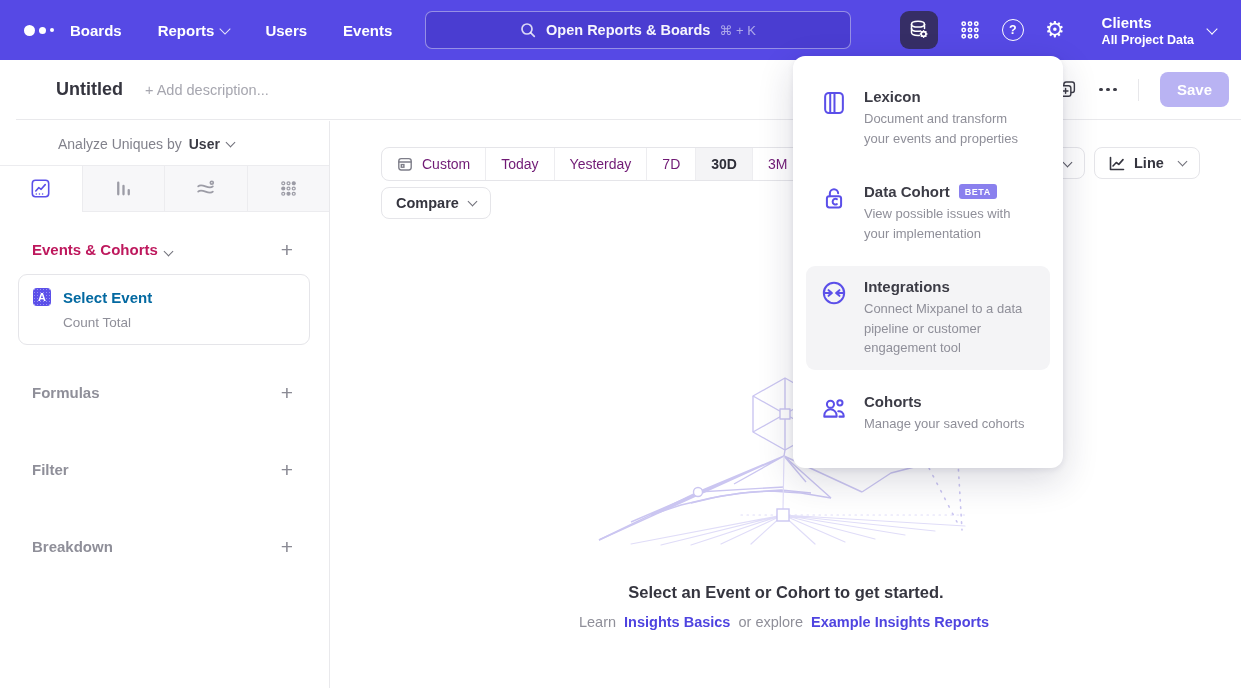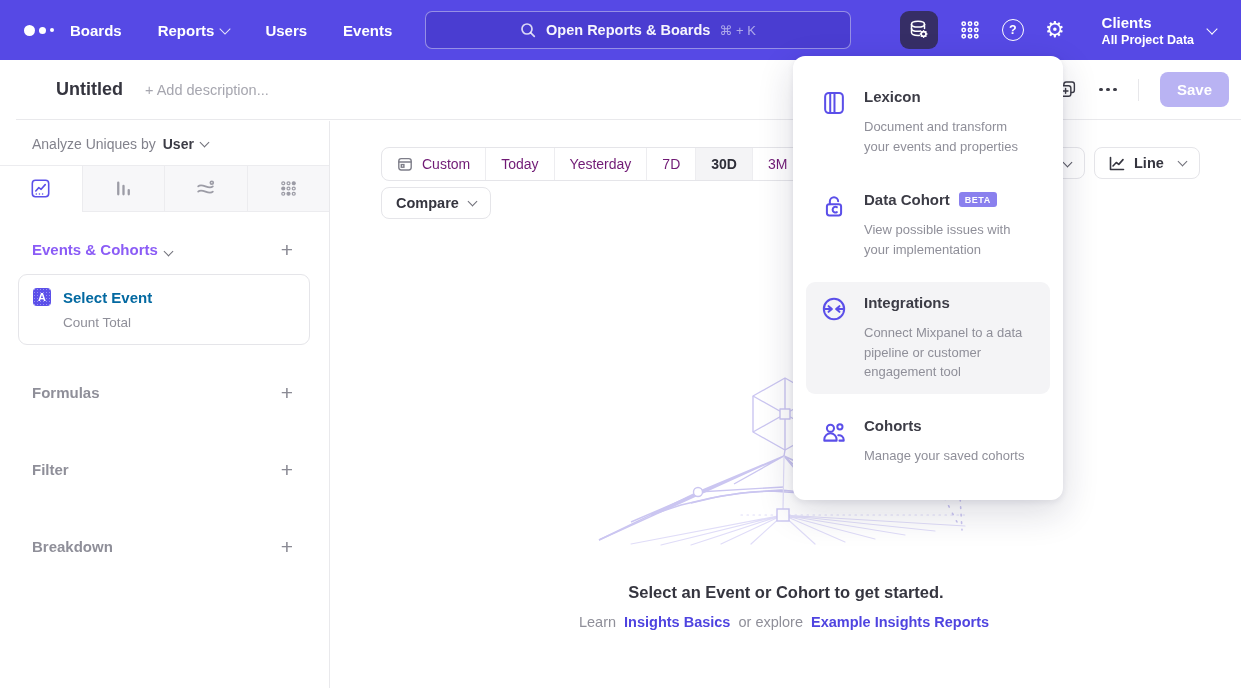--- a/index.html
+++ b/index.html
@@ -40,30 +40,30 @@
   .title-actions{margin-left:auto;display:flex;align-items:center;gap:21px;padding-right:12px;}
   .tool-ic{color:#3C3C46;}
   .dots{display:flex;gap:3.5px;align-items:center;cursor:pointer;padding:4px 0;}
   .dots span{width:3.5px;height:3.5px;border-radius:50%;background:#3C3C46;display:block;}
   .vdiv{width:1px;height:22px;background:#E7E7EA;}
   .save-btn{background:#B9B3F3;color:#fff;font-size:15px;font-weight:600;border:none;
             border-radius:8px;padding:9px 17px;cursor:pointer;}
   
   .sidebar{position:absolute;top:121px;left:0;bottom:0;width:330px;border-right:1px solid #E9E9EC;
            background:#fff;box-sizing:border-box;z-index:5;}
-  .analyze{display:flex;align-items:flex-start;padding:15px 0 0 32px;font-size:14px;color:#82828C;}
+  .analyze{display:flex;align-items:flex-start;padding:15px 0 0 20px;font-size:14px;color:#82828C;margin-left:38px;}
   .analyze-value{color:#3C3C46;font-weight:700;margin-left:7px;display:flex;align-items:center;cursor:pointer;}
   .analyze-value .chev{color:#6f6f79;width:6px;height:6px;}
   .tabstrip{display:flex;margin-top:13px;border-top:1px solid #ECECEF;height:46px;}
   .tab{flex:1;display:flex;align-items:center;justify-content:center;background:#F7F7F9;
        border-bottom:1px solid #ECECEF;border-left:1px solid #ECECEF;color:#9C9CA6;cursor:pointer;}
   .tab:first-child{border-left:none;}
   .tab.selected{background:#fff;border-bottom-color:transparent;color:#5B4FE9;}
   .section-head{display:flex;align-items:center;padding:0 36px 0 32px;margin-top:27px;}
-  .section-title{font-size:15px;font-weight:700;color:#8b5cf6;display:flex;align-items:flex-end;cursor:pointer;}
+  .section-title{font-size:15px;font-weight:700;color:#be185d;display:flex;align-items:flex-end;cursor:pointer;}
   .section-title .chev{color:#6f6f79;width:6px;height:6px;}
   .plus-btn{margin-left:auto;font-size:21px;color:#8A8A94;background:none;border:none;cursor:pointer;
             font-weight:400;line-height:1;padding:0;}
   .event-card{margin:14px 19px 0 18px;border:1px solid #E5E5E9;border-radius:9px;
               padding:13px 14px 14px;cursor:pointer;}
   .card-row{display:flex;align-items:center;gap:12px;}
   .badge-a{width:18px;height:18px;border-radius:4px;background:#5B4FE9;
            background-image:radial-gradient(rgba(255,255,255,.38) .8px, transparent .9px);
            background-size:3px 3px;color:#fff;font-size:11px;font-weight:700;
            display:flex;align-items:center;justify-content:center;}
@@ -98,21 +98,21 @@
   .empty-links{position:absolute;top:493px;left:0;right:0;text-align:center;font-size:14.5px;color:#8F8F99;}
   .empty-links .lnk{color:#4F44E0;font-weight:700;cursor:pointer;margin:0 4px;}
   
   .popover{position:absolute;left:793px;top:56px;width:270px;border-radius:12px;background:#fff;
            box-shadow:0 2px 6px rgba(25,25,60,.08),0 12px 36px rgba(25,25,60,.16);
            padding:20px 13px 12px;z-index:60;box-sizing:border-box;}
   .menu-item{display:flex;gap:15px;padding:12px 15px;border-radius:9px;margin-bottom:11px;cursor:pointer;}
   .menu-item.highlight{background:#F4F4F6;}
   .menu-icon{flex:0 0 28px;color:#5B4FE9;padding-top:2px;}
   .menu-title{font-size:15px;font-weight:700;color:#3C3C46;display:flex;align-items:center;}
-  .menu-desc{font-size:13px;color:#8F8F99;line-height:1.5;margin-top:12px;max-width:186px;}
+  .menu-desc{font-size:13px;color:#8F8F99;line-height:1.5;margin-top:4px;max-width:186px;}
   .beta-badge{background:#8A80EE;color:#fff;font-size:9px;font-weight:700;letter-spacing:.5px;
               border-radius:3px;padding:2.5px 6px;margin-left:9px;}
   svg{display:block;}
 </style>
 </head>
 <body>
 
 <header class="navbar">
   <div class="logo">
     <span class="d1"></span>

